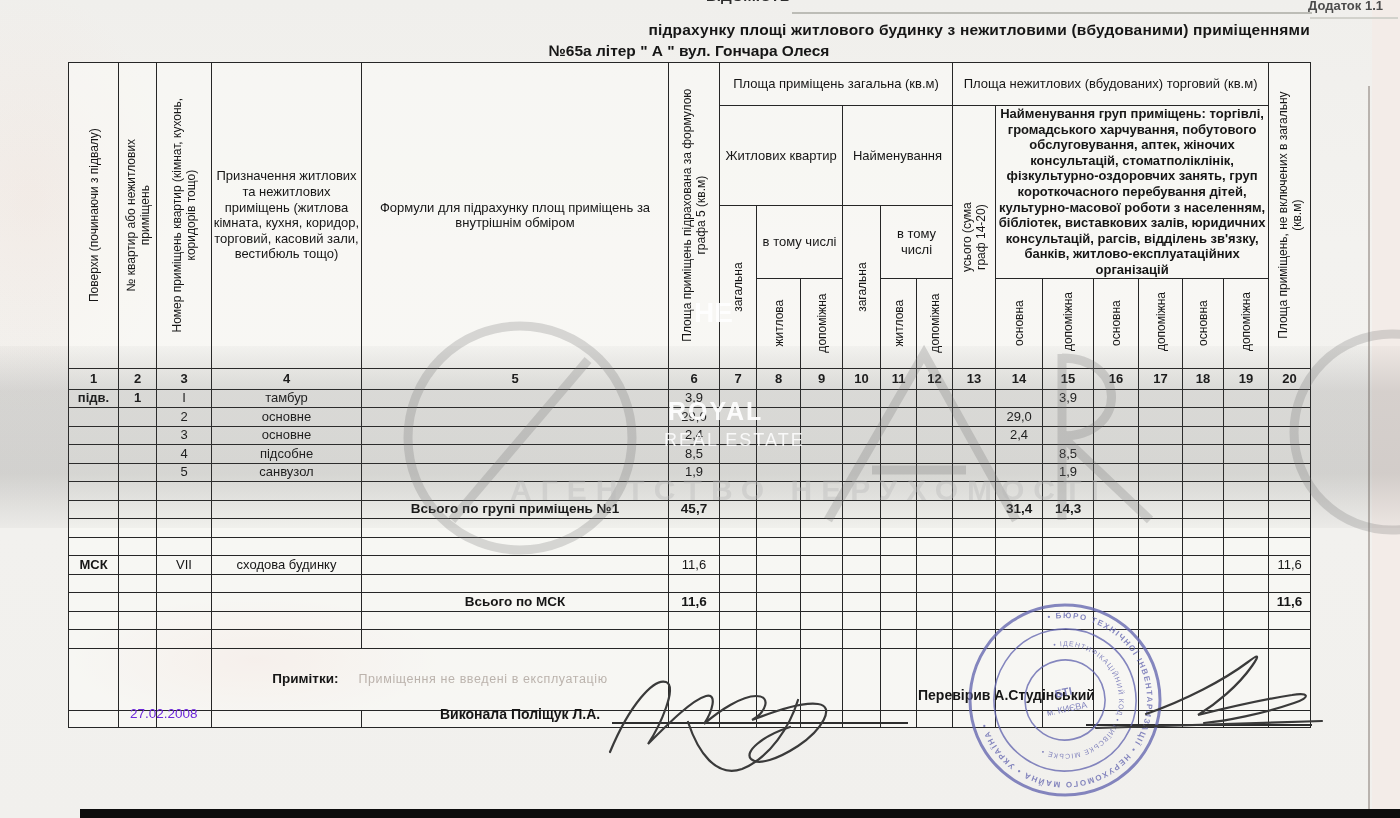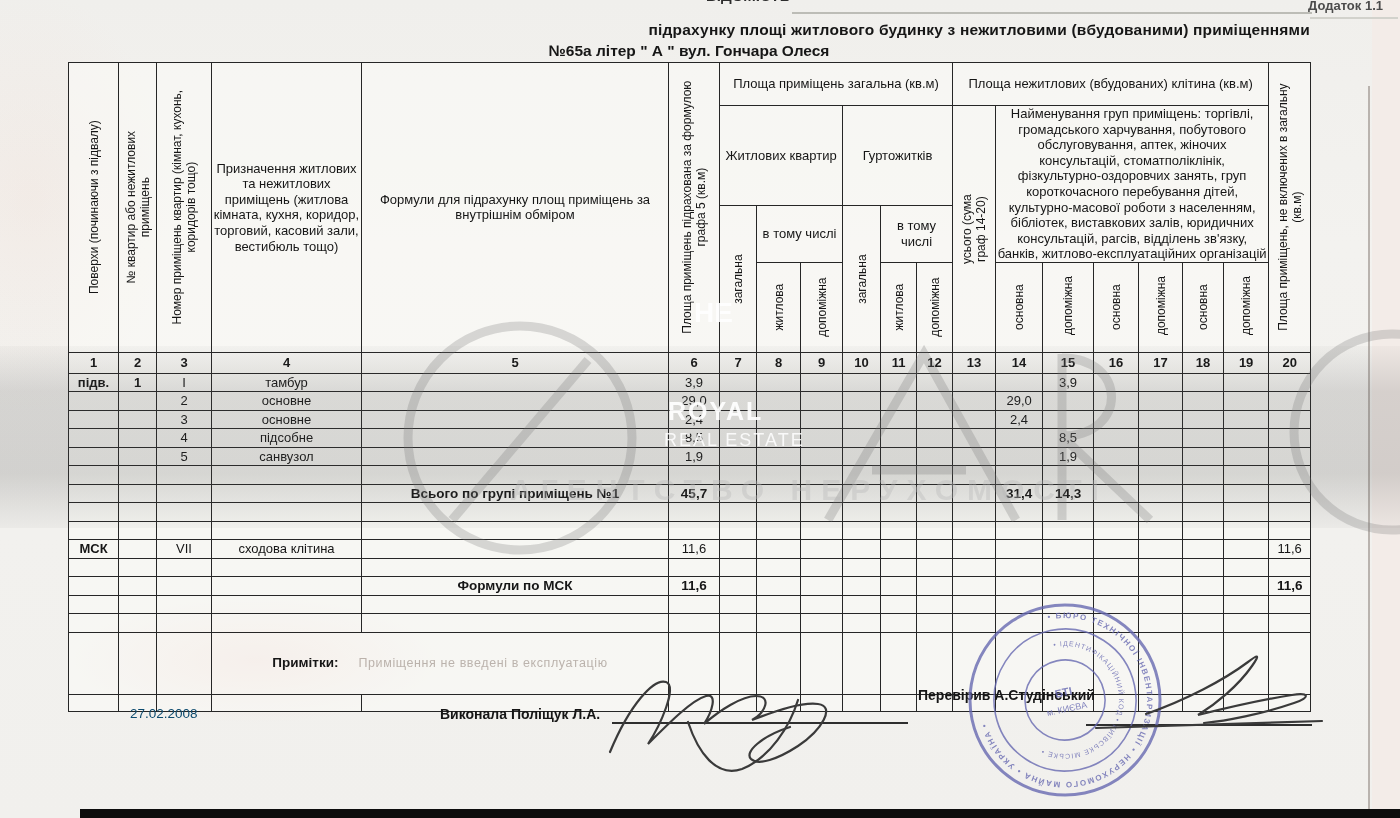--- a/index.html
+++ b/index.html
@@ -24,37 +24,37 @@
   .title2{position:absolute;left:68px;top:42px;width:1242px;text-align:center;
           font-size:15.5px;font-weight:bold;}
   table.doc{position:absolute;left:68px;top:62px;width:1242px;border-collapse:collapse;
             table-layout:fixed;background:rgba(252,251,248,.55);}
   table.doc td{border:1.5px solid #262626;padding:0;text-align:center;vertical-align:middle;
                font-size:13px;line-height:1.2;overflow:hidden;}
   .hr1{height:43px}.hr2{height:100px}.hr3{height:48px}.hr4{height:90px}
   .h-num{height:21px}.h-data{height:18.5px}.h-note{height:62px}.h-last{height:17px}
   td.hcell{font-size:12.5px;line-height:1.28;padding:1px 3px;}
   td.big{font-size:13px;}
-  td.notehead{font-size:10px;font-weight:normal;line-height:1.42;padding:2px 8px;text-align:center;}
+  td.notehead{font-size:10px;font-weight:bold;line-height:1.42;padding:2px 8px;text-align:center;}
   td.v{position:relative;}
   .vw{position:absolute;inset:0;display:flex;align-items:center;justify-content:center;}
   .vt{flex:none;transform:rotate(-90deg);font-size:12px;line-height:1.18;text-align:center;}
   .h-num td{font-weight:bold;font-size:12.5px;border-top-width:2.4px;border-bottom-width:2.4px;}
   tr.bold td{font-weight:bold;font-size:13.5px;}
   td.bold{font-weight:bold;}
   td.tl{text-align:left;padding-left:5px;}
   td.notes-td{text-align:left;vertical-align:middle;padding-left:4px;}
   .notes-label{font-weight:bold;font-size:13.5px;}
   .notes-faint{color:rgba(150,137,129,.62);font-size:12.5px;margin-left:20px;
                letter-spacing:.6px;filter:blur(.4px);}
   .band{position:absolute;left:0;top:346px;width:1400px;height:182px;pointer-events:none;
         background:linear-gradient(180deg, rgba(70,70,70,.03) 0%, rgba(70,70,70,.17) 25%,
                    rgba(70,70,70,.19) 70%, rgba(70,70,70,.04) 100%);}
   .wm-svg{position:absolute;left:0;top:0;pointer-events:none;}
-  .footer-date{position:absolute;left:130px;top:706px;font-size:13.5px;color:#0c4a6e;}
+  .footer-date{position:absolute;left:130px;top:706px;font-size:13.5px;color:#6d28d9;}
   .footer-exec{position:absolute;left:440px;top:706px;font-size:14px;font-weight:bold;}
   .footer-check{position:absolute;left:918px;top:687px;font-size:14px;font-weight:bold;}
   .uline1{position:absolute;left:612px;top:722px;width:296px;height:2px;background:#2e2e2e;}
   .uline2{position:absolute;left:1086px;top:724px;width:226px;height:2px;background:#2e2e2e;}
   .sig-svg,.stamp-svg{position:absolute;pointer-events:none;}
 </style>
 </head>
 <body>
 
 <div class="page"></div>
@@ -114,30 +114,30 @@
           </div>
         </td>
     <td rowspan="4" class="hcell">Призначення житлових та нежитлових приміщень (житлова кімната, кухня, коридор, торговий, касовий зали, вестибюль тощо)</td>
     <td rowspan="4" class="hcell">Формули для підрахунку площ приміщень за внутрішнім обміром</td>
     <td rowspan="4" class="v">
           <div class="vw">
             <span class="vt" style="width:262px">Площа приміщень підрахована за формулою графа 5 (кв.м)</span>
           </div>
         </td>
     <td colspan="6" class="hcell big">Площа приміщень загальна (кв.м)</td>
-    <td colspan="7" class="hcell big">Площа нежитлових (вбудованих) клітина (кв.м)</td>
+    <td colspan="7" class="hcell big">Площа нежитлових (вбудованих) торговий (кв.м)</td>
     <td rowspan="4" class="v">
           <div class="vw">
             <span class="vt" style="width:262px">Площа приміщень, не включених в загальну (кв.м)</span>
           </div>
         </td>
   </tr>
   <tr class="hr2">
     <td colspan="3" class="hcell big">Житлових квартир</td>
-    <td colspan="3" class="hcell big">Гуртожитків</td>
+    <td colspan="3" class="hcell big">Найменування</td>
     <td rowspan="3" class="v">
           <div class="vw">
             <span class="vt" style="width:100px">усього (сума граф 14-20)</span>
           </div>
         </td>
     <td colspan="6" rowspan="2" class="notehead">Найменування груп приміщень: торгівлі, громадського харчування, побутового обслуговування, аптек, жіночих консультацій, стоматполіклінік, фізкультурно-оздоровчих занять, груп короткочасного перебування дітей, культурно-масової роботи з населенням, бібліотек, виставкових залів, юридичних консультацій, рагсів, відділень зв'язку, банків, житлово-експлуатаційних організацій</td>
   </tr>
   <tr class="hr3">
     <td rowspan="2" class="v">
           <div class="vw">
@@ -423,21 +423,21 @@
         <td></td>
         <td></td>
         <td></td>
         <td></td>
         <td></td>
       </tr>
       <tr class="h-data">
         <td class="bold">МСК</td>
         <td></td>
         <td>VII</td>
-        <td>сходова клітина</td>
+        <td>сходова будинку</td>
         <td class="tl"></td>
         <td>11,6</td>
         <td></td>
         <td></td>
         <td></td>
         <td></td>
         <td></td>
         <td></td>
         <td></td>
         <td></td>
@@ -468,21 +468,21 @@
         <td></td>
         <td></td>
         <td></td>
         <td></td>
       </tr>
       <tr class="h-data bold">
         <td></td>
         <td></td>
         <td></td>
         <td></td>
-        <td class="tl">Формули по МСК</td>
+        <td class="tl">Всього по МСК</td>
         <td>11,6</td>
         <td></td>
         <td></td>
         <td></td>
         <td></td>
         <td></td>
         <td></td>
         <td></td>
         <td></td>
         <td></td>

